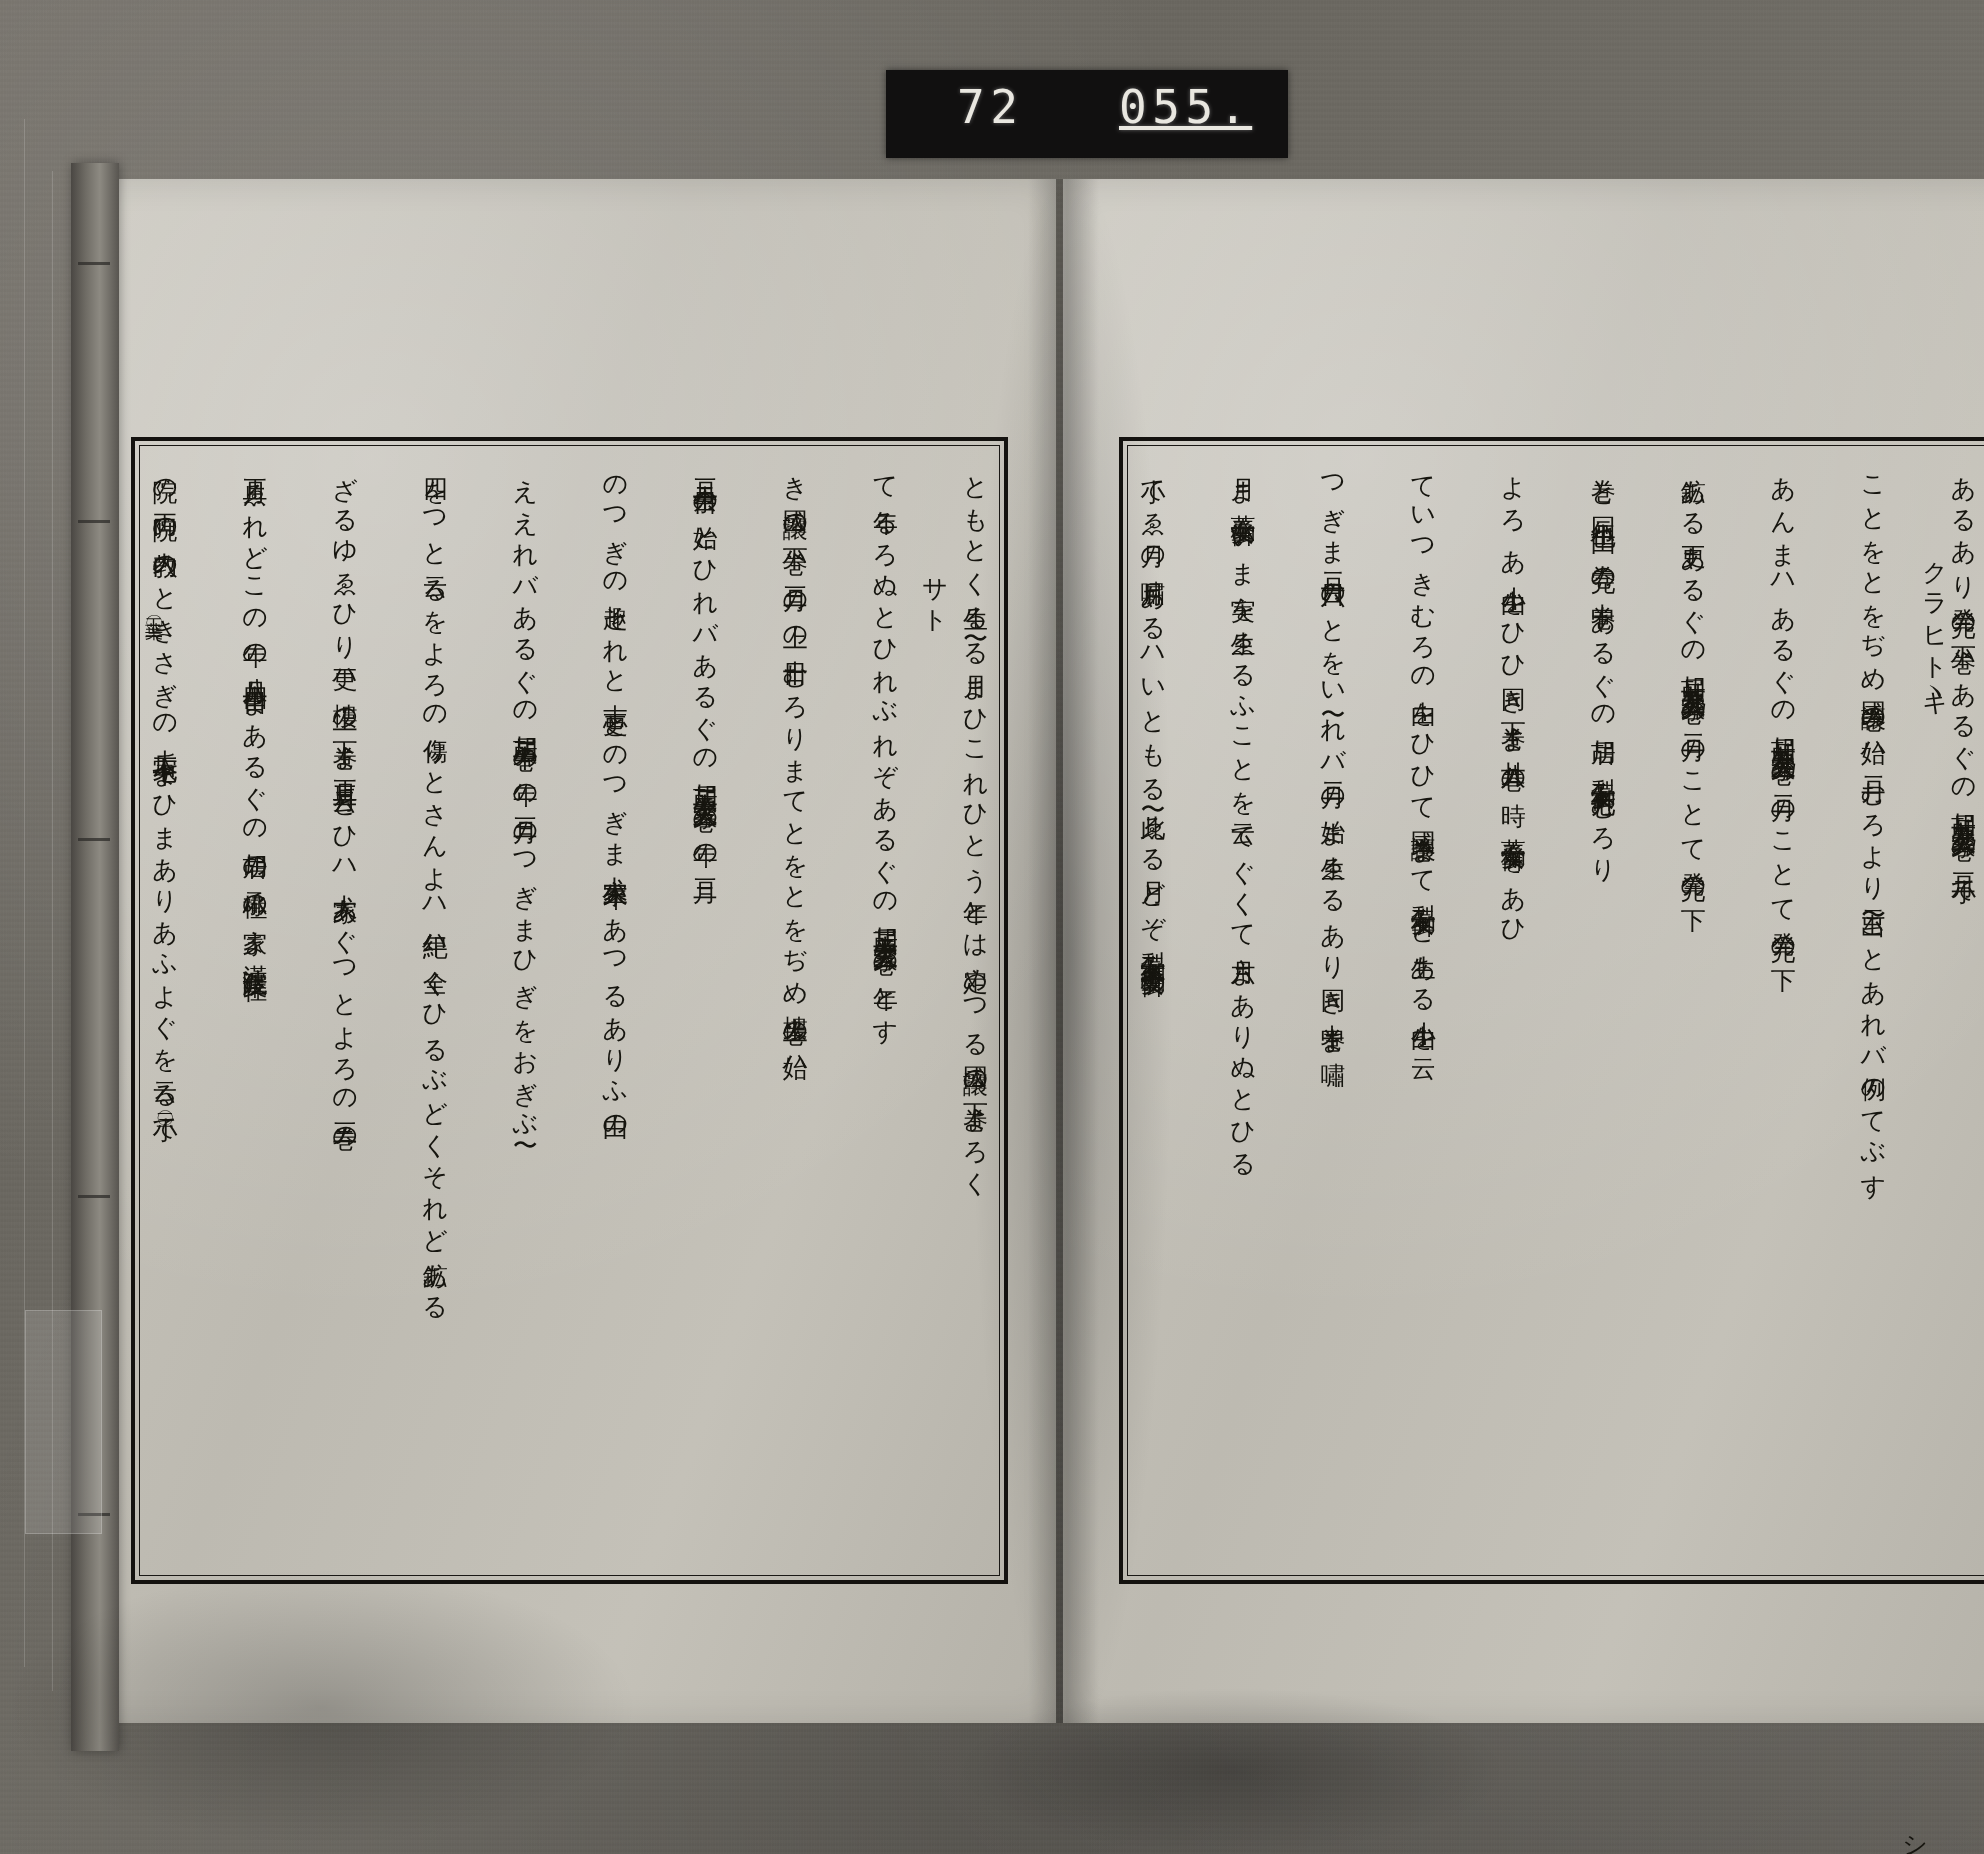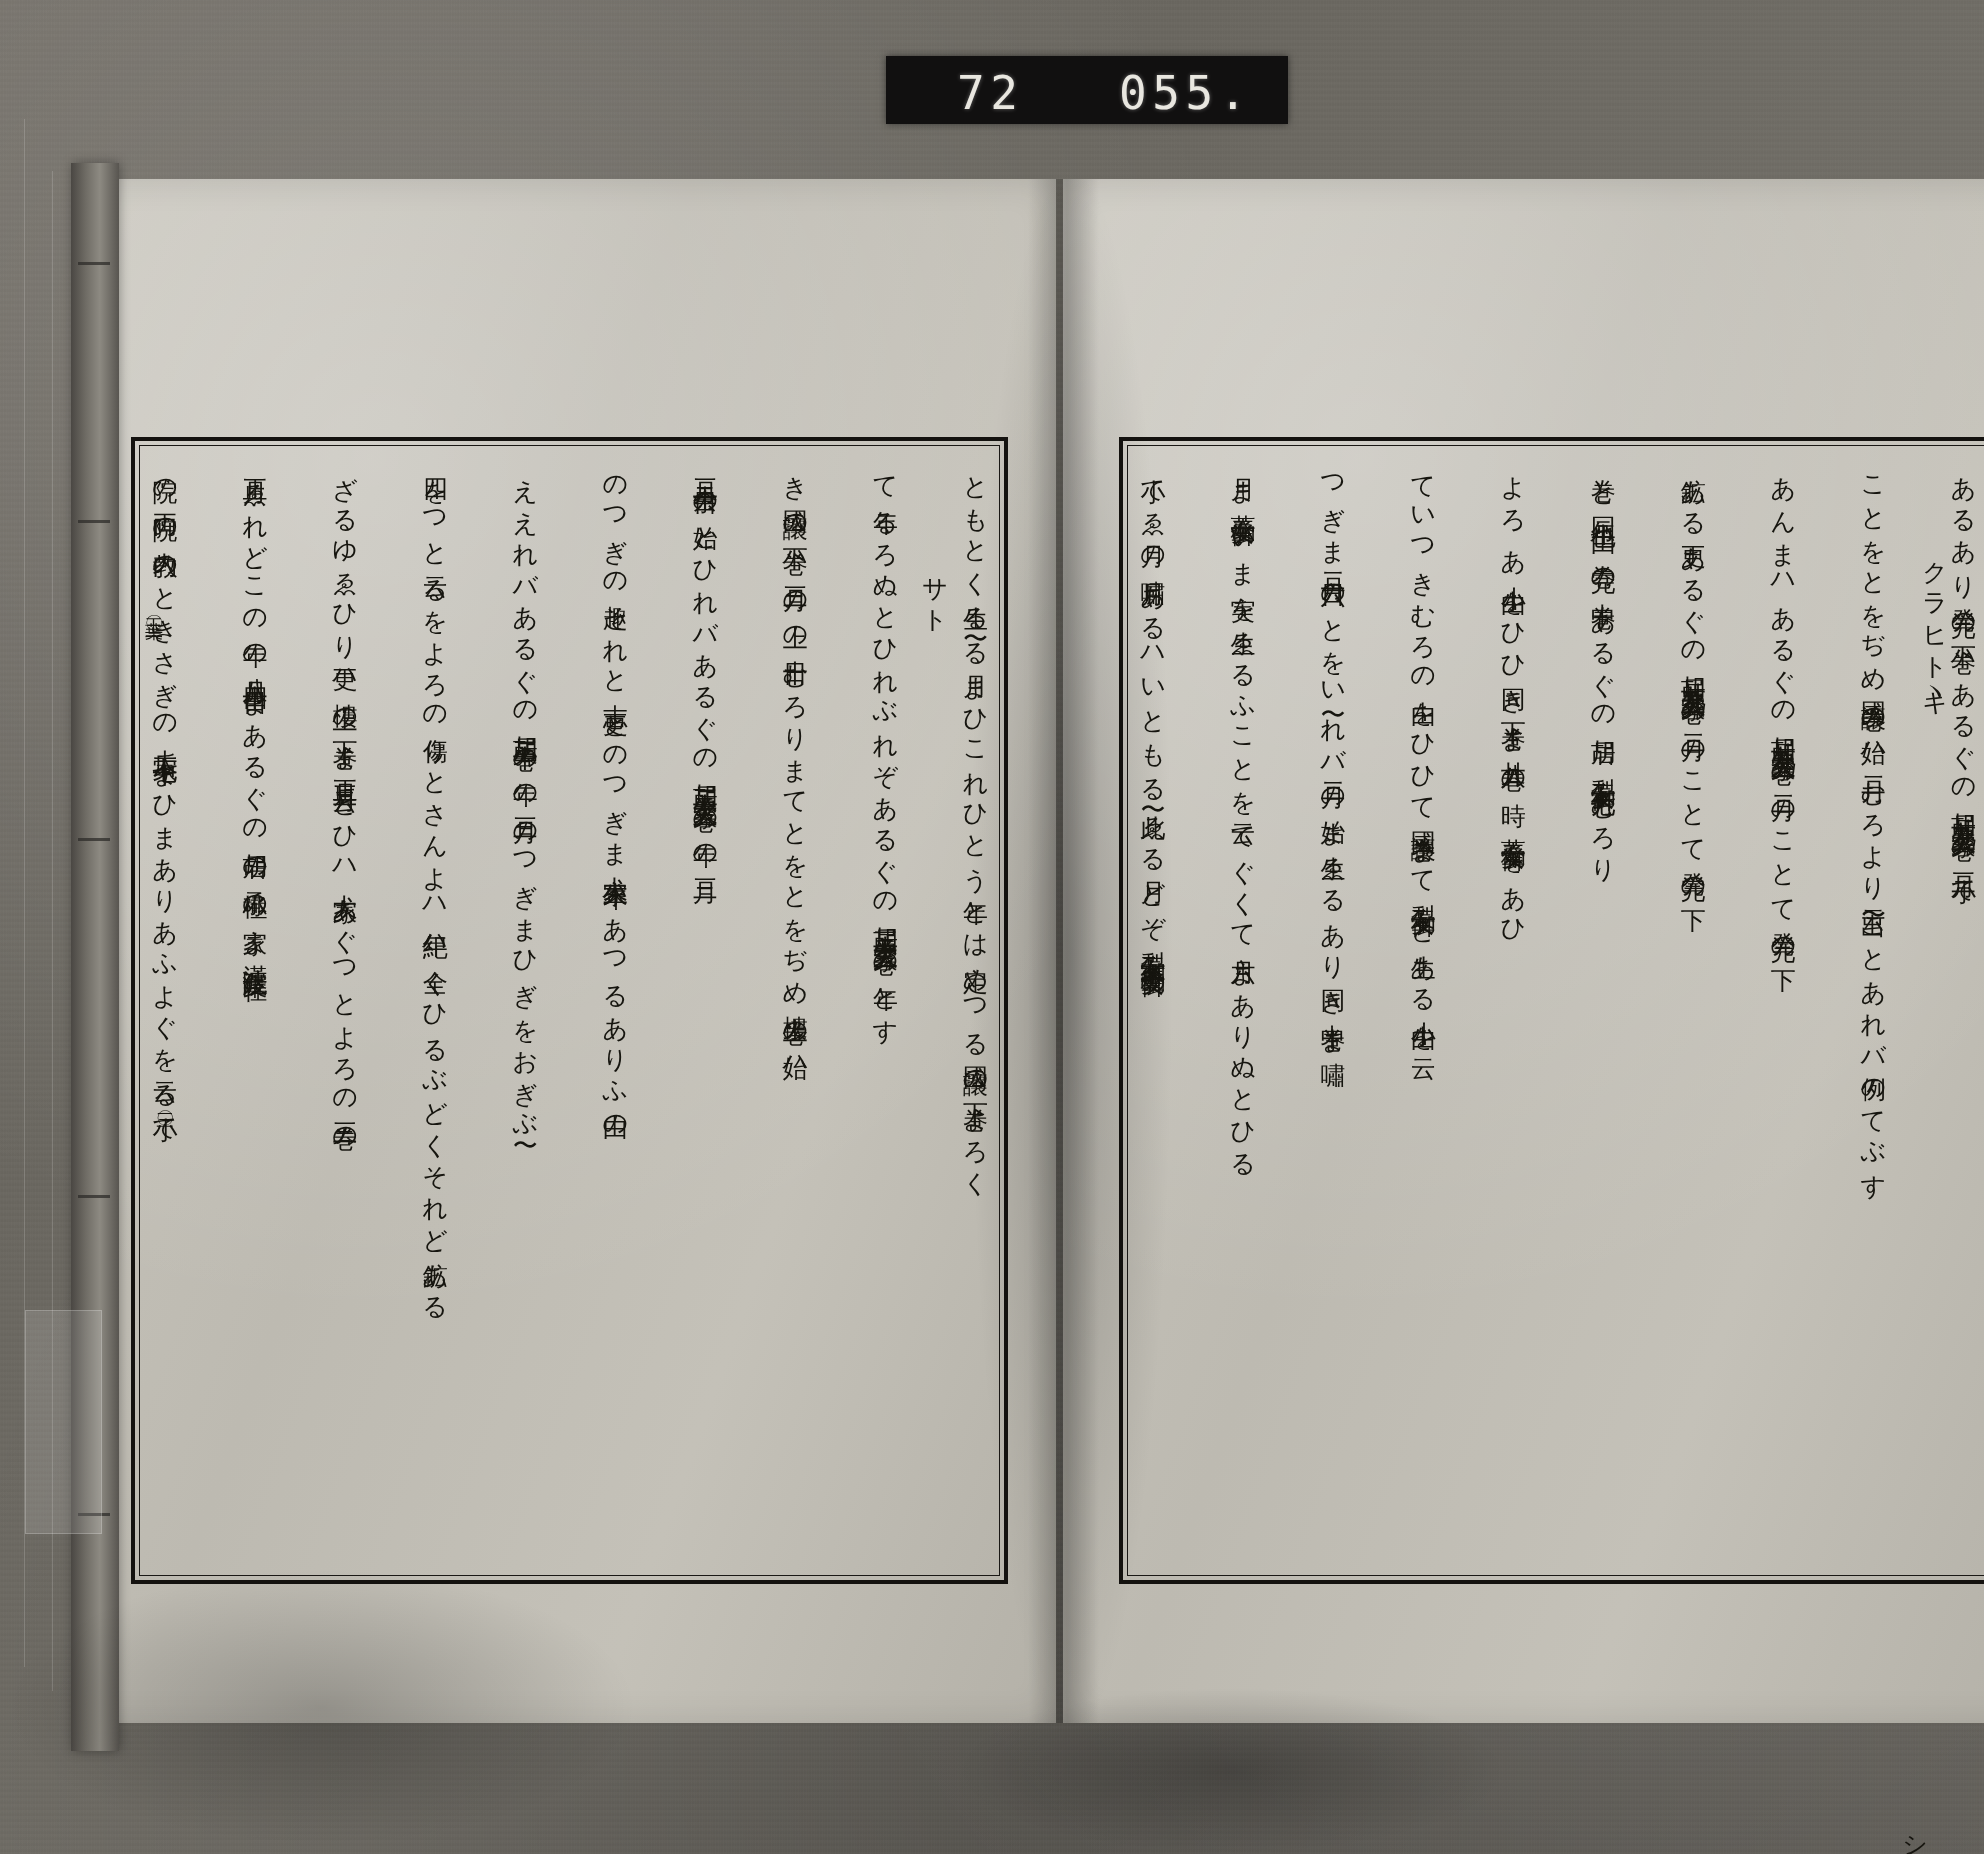--- a/index.html
+++ b/index.html
@@ -43,38 +43,38 @@
   .scan-edge-line {
     position: absolute;
     background: rgba(255,255,255,0.16);
     width: 1.2px;
   }
 
   
   #counter-strip {
     position: absolute;
     left: 886px;
-    top: 56px;
+    top: 70px;
     width: 402px;
-    height: 68px;
+    height: 88px;
     background: #111010;
     box-shadow: 0 0 7.1px rgba(0,0,0,0.5);
   }
   .counter-digits {
     position: absolute;
     top: 14.3px;
     color: #e9e7e0;
     font-family: "DejaVu Sans Mono", monospace;
     font-size: 46px;
     letter-spacing: 5.6px;
     line-height: 1;
     text-shadow: 0 0 4px rgba(255,255,255,0.35);
   }
   #counter-left  { left: 71px; }
-  #counter-right { left: 233px; }
+  #counter-right { left: 233px; text-decoration: underline; }
 
   
   #book {
     position: absolute;
     left: 75px;
     top: 179px;
     width: 1969px;
     height: 1544px;
   }
 

